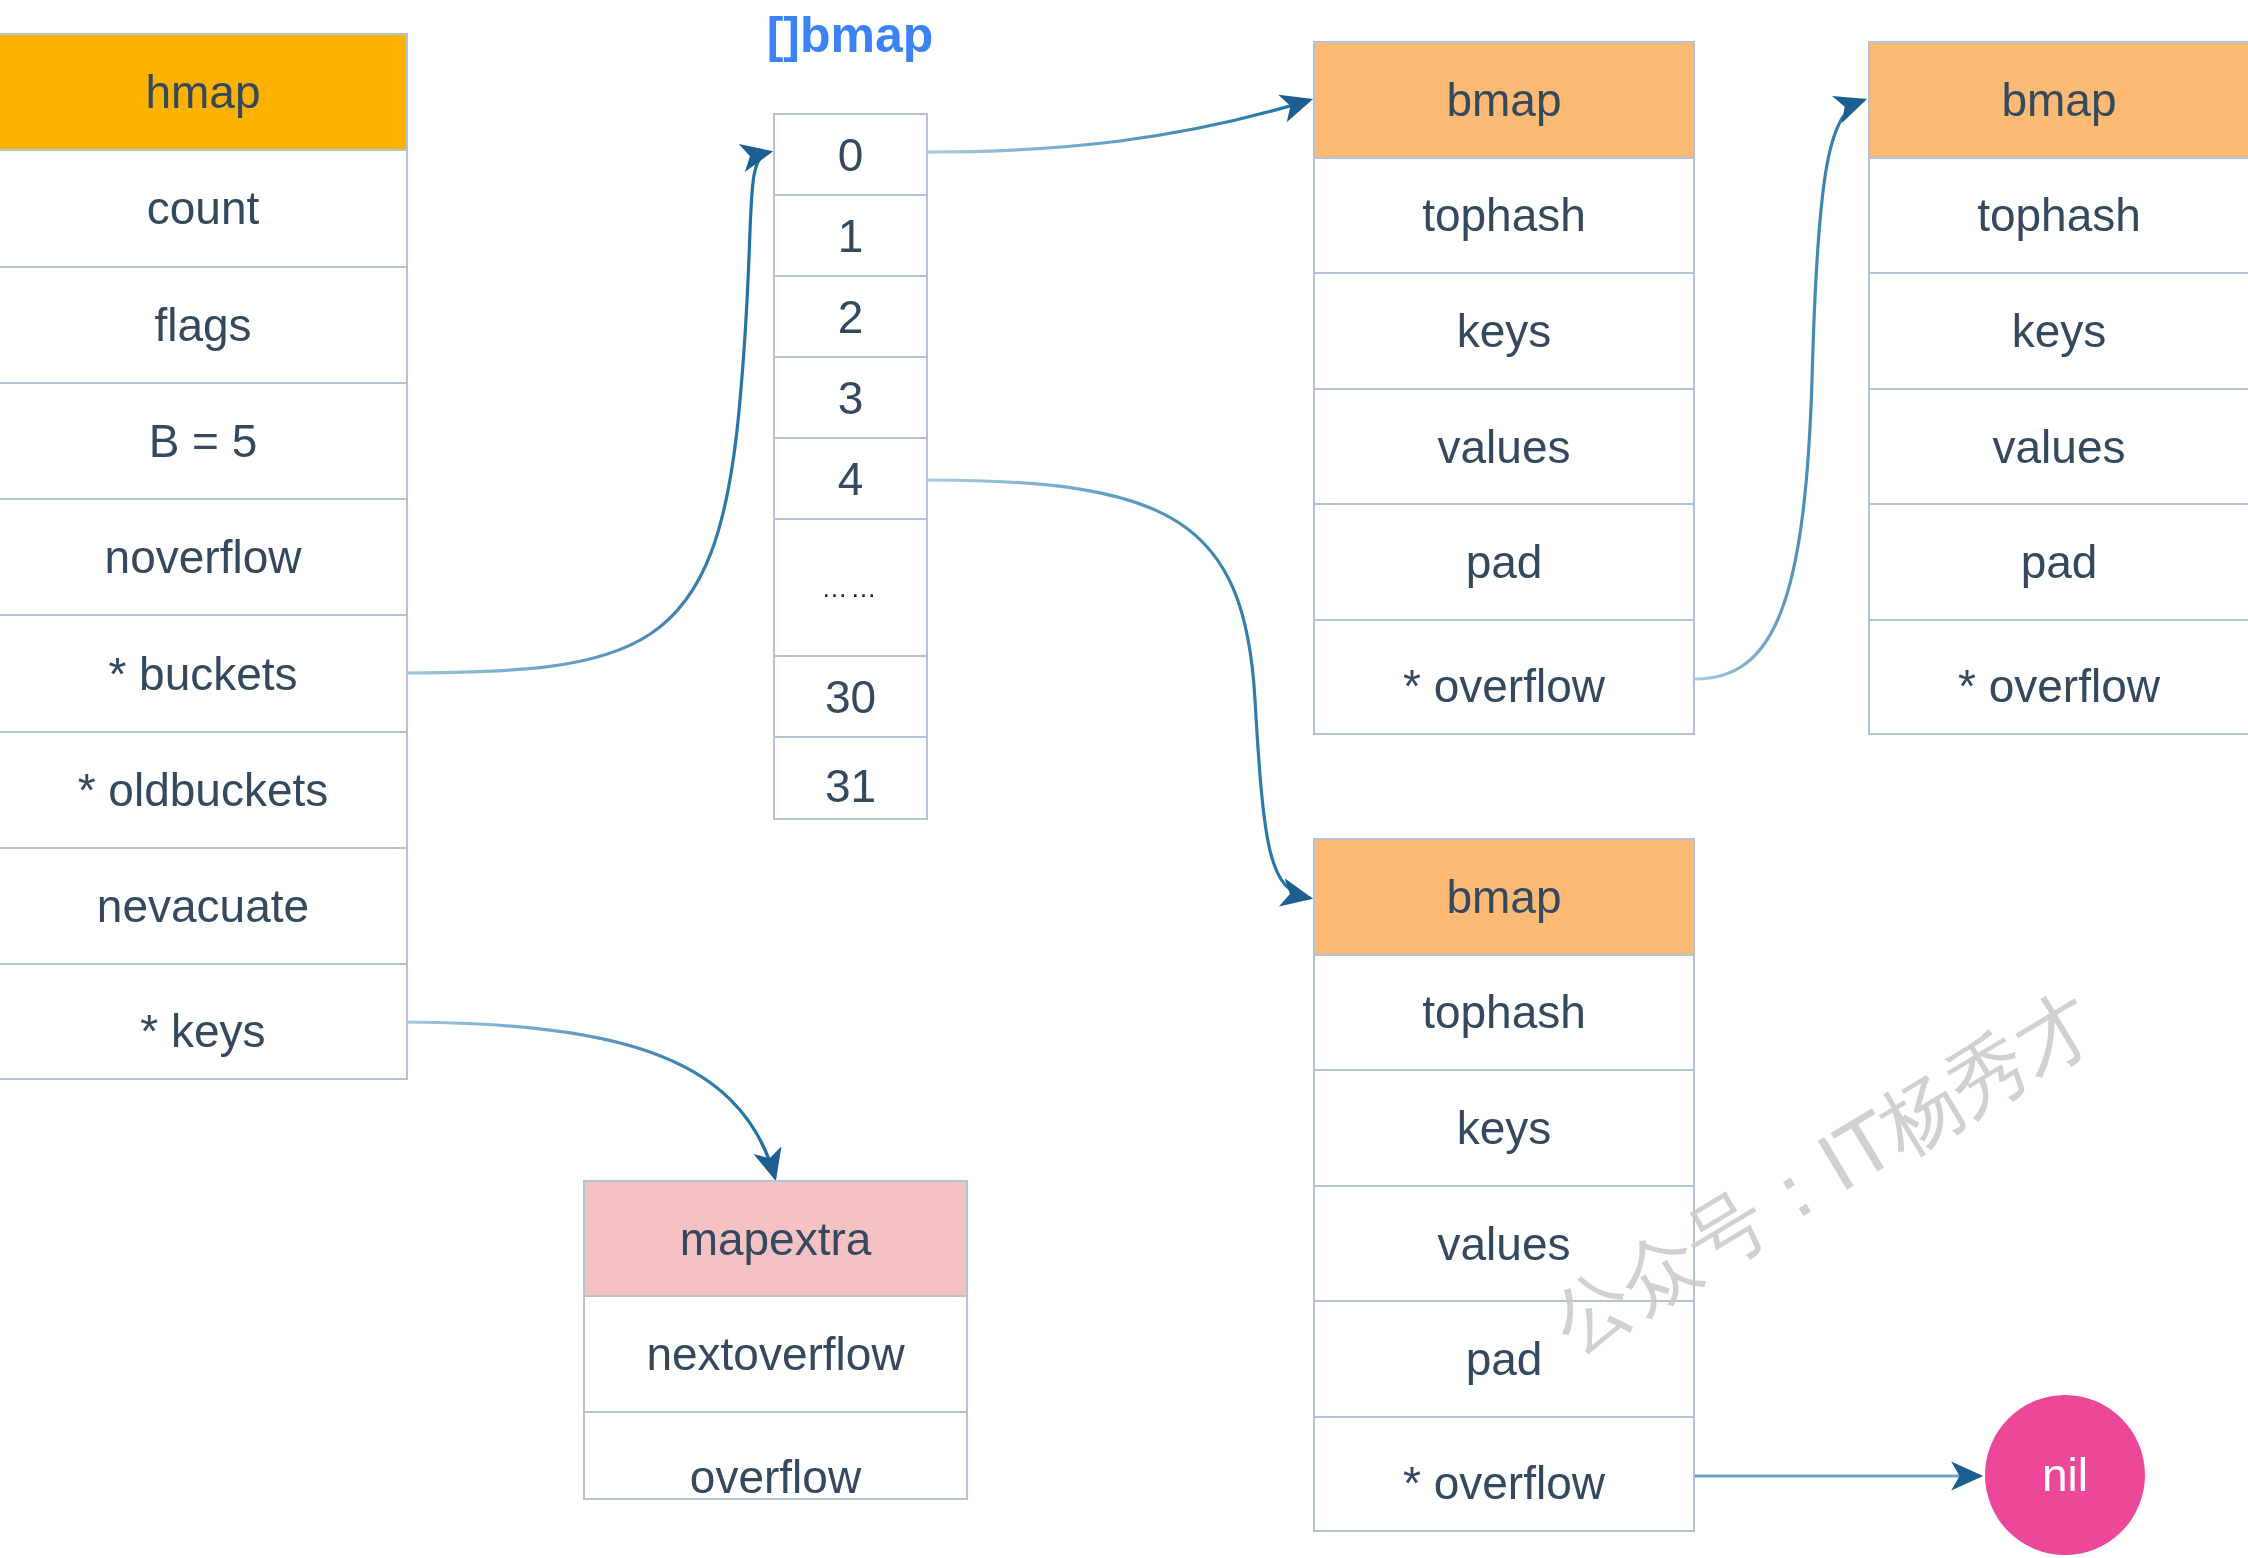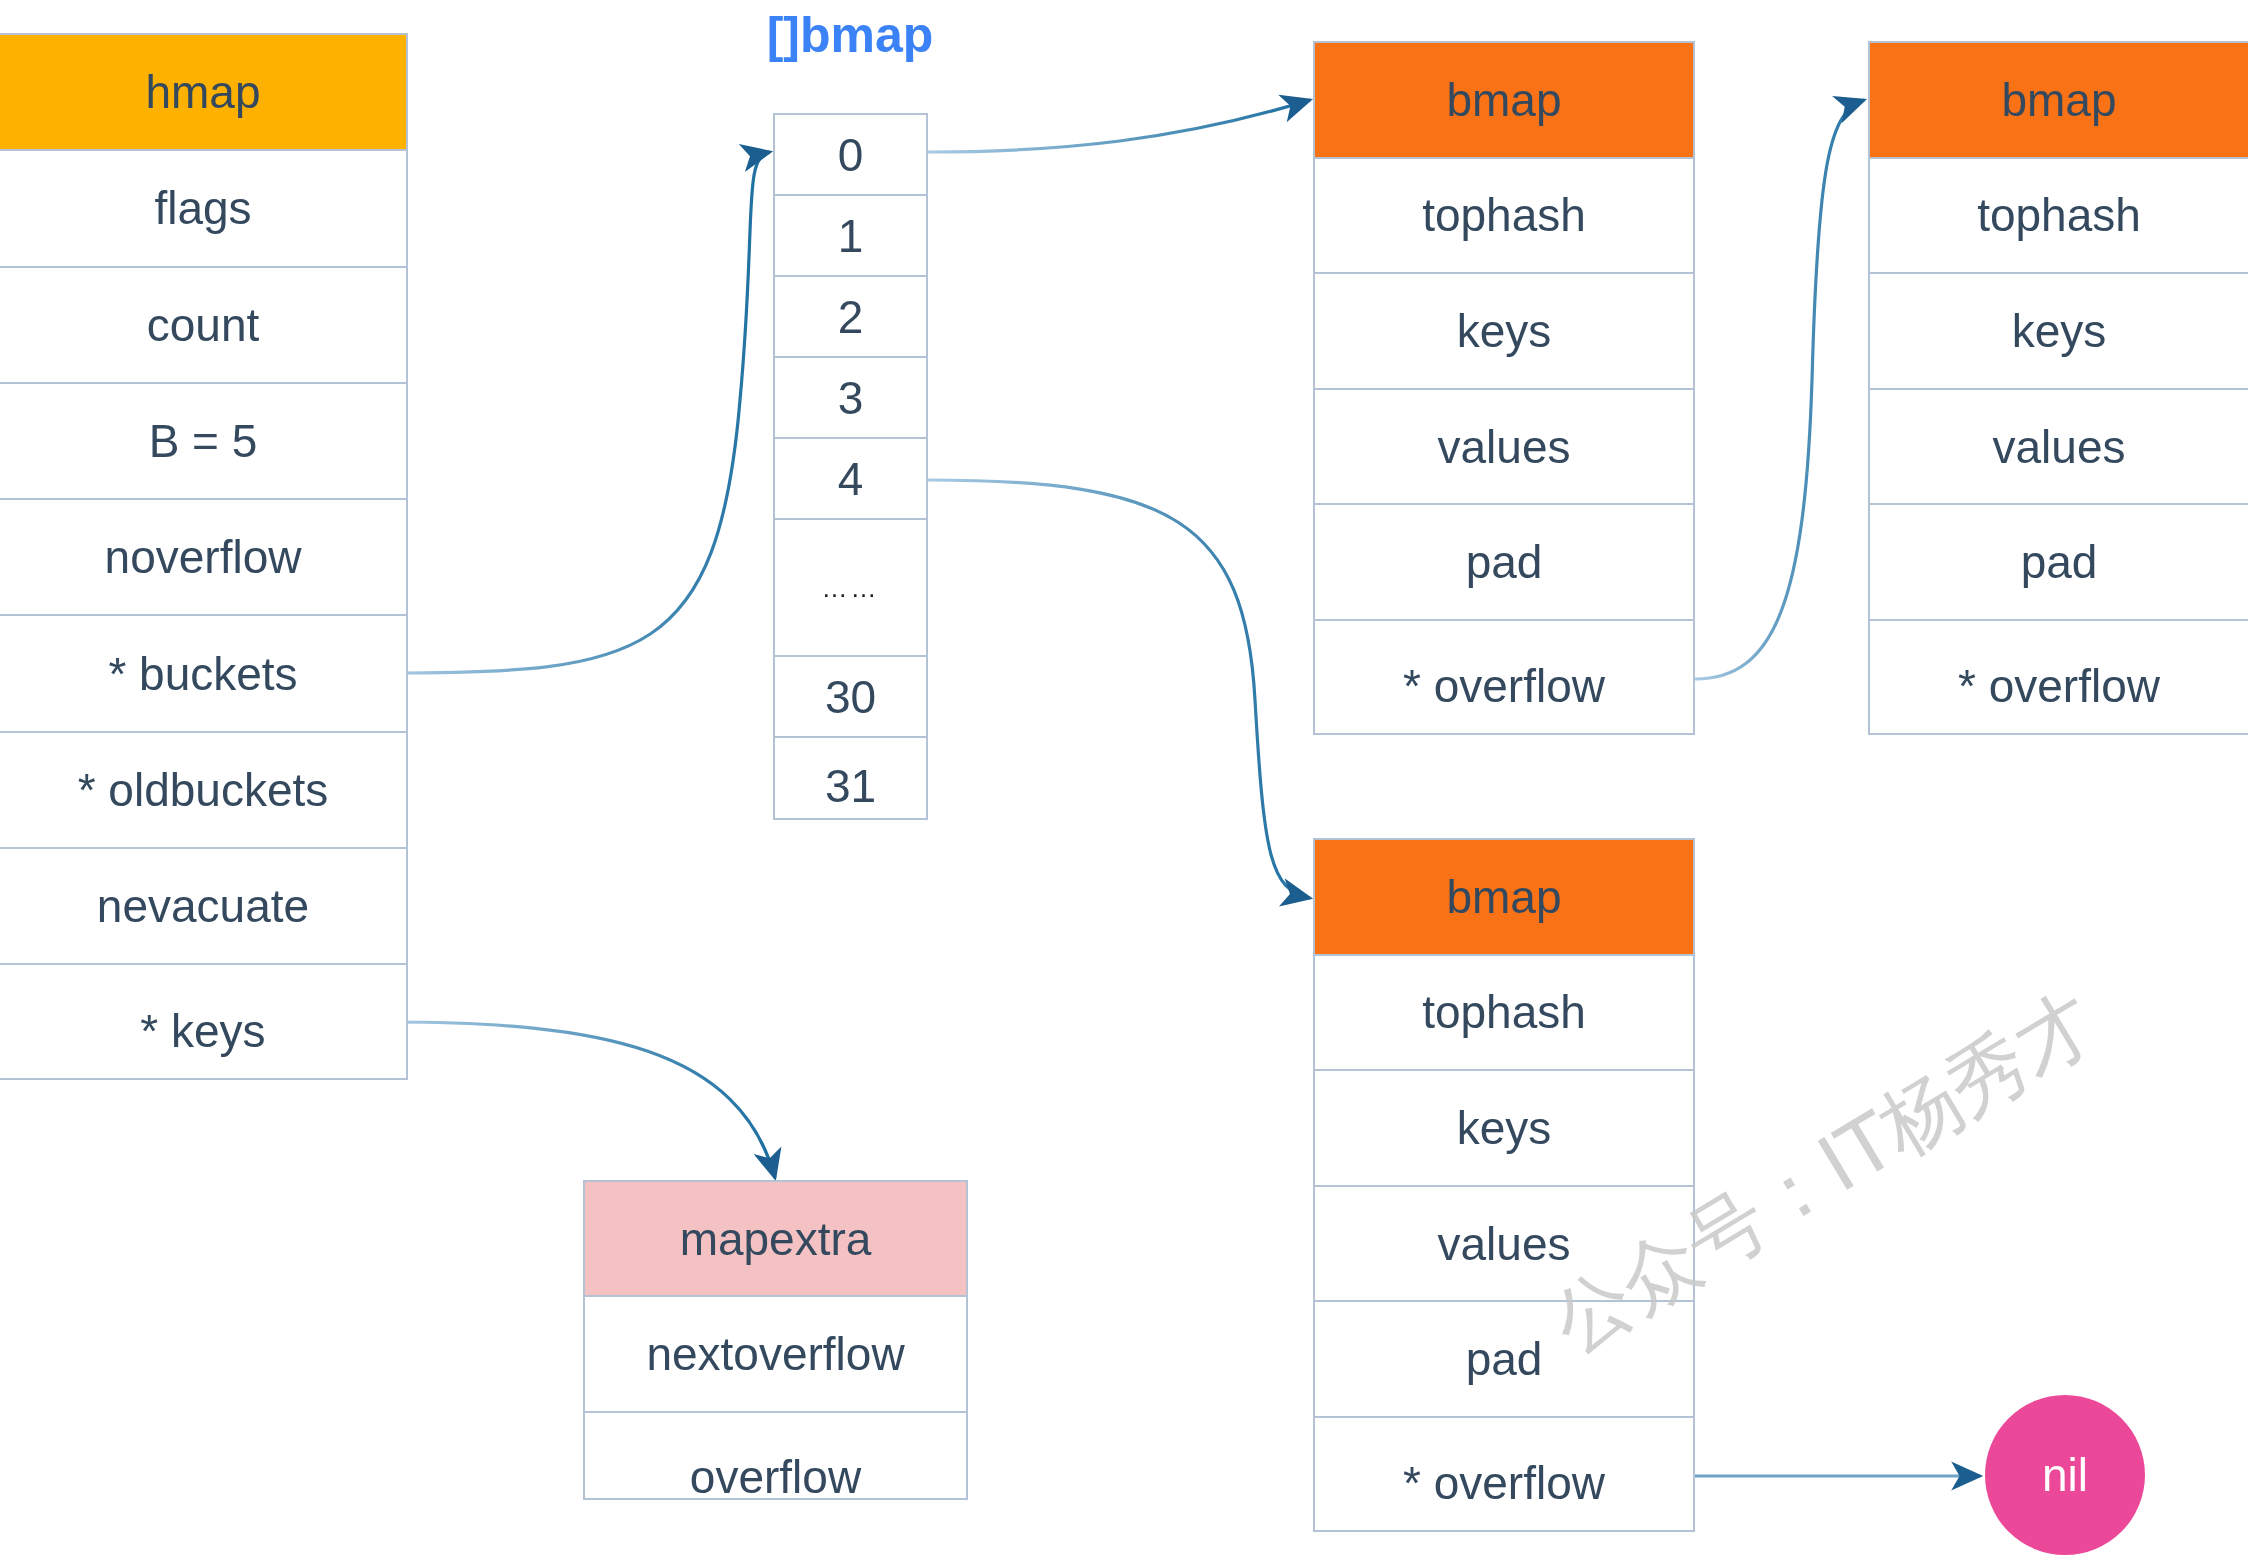--- a/index.html
+++ b/index.html
@@ -11,21 +11,21 @@
 
   
   .struct{position:absolute;box-sizing:border-box;
           border:2px solid #b3c2d4;background:#ffffff;}
   .row{box-sizing:border-box;display:flex;align-items:center;
        justify-content:center;border-bottom:2px solid #b3c2d4;
        font-size:46px;line-height:1;white-space:nowrap;}
   .row:last-child{border-bottom:none;margin-top:7px;}
   .row.header{font-size:46px;}
   .hdr-orange{background:#ffb100;}
-  .hdr-green{background:#f97316;}
+  .hdr-green{background:#fdba74;}
   .hdr-pink{background:#f5c2c3;}
 
   
   #hmap{left:0px;top:33px;width:408px;height:1047px;border-left:none;}
   #hmap .row{height:116.3px;}
 
   
   #bmap-slice-label{position:absolute;left:700px;top:6px;width:300px;
       text-align:center;font-size:50px;color:#3b82f6;font-weight:600;}
 
@@ -88,22 +88,22 @@
 
     <path d="M 1695 679 C 1775 679, 1805 600, 1812 380 C 1818 160, 1830 112, 1864 100" fill="none" stroke="url(#lg)" stroke-width="3.2" marker-end="url(#arw)"></path>
 
     <path d="M 388 1022 C 600 1022, 740 1048, 775 1178" fill="none" stroke="url(#lg)" stroke-width="3.2" marker-end="url(#arw)"></path>
 
     <path d="M 1695 1476 L 1980 1476" fill="none" stroke="#6fa3c6" stroke-width="3.2" marker-end="url(#arw)"></path>
   </svg>
 
   <div class="struct" id="hmap">
     <div class="row header hdr-orange">hmap</div>
+    <div class="row">count</div>
     <div class="row">flags</div>
-    <div class="row">count</div>
     <div class="row">B = 5</div>
     <div class="row">noverflow</div>
     <div class="row">* buckets</div>
     <div class="row">* oldbuckets</div>
     <div class="row">nevacuate</div>
     <div class="row">* keys</div>
   </div>
 
   <div id="bmap-slice-label">[]bmap</div>
 

